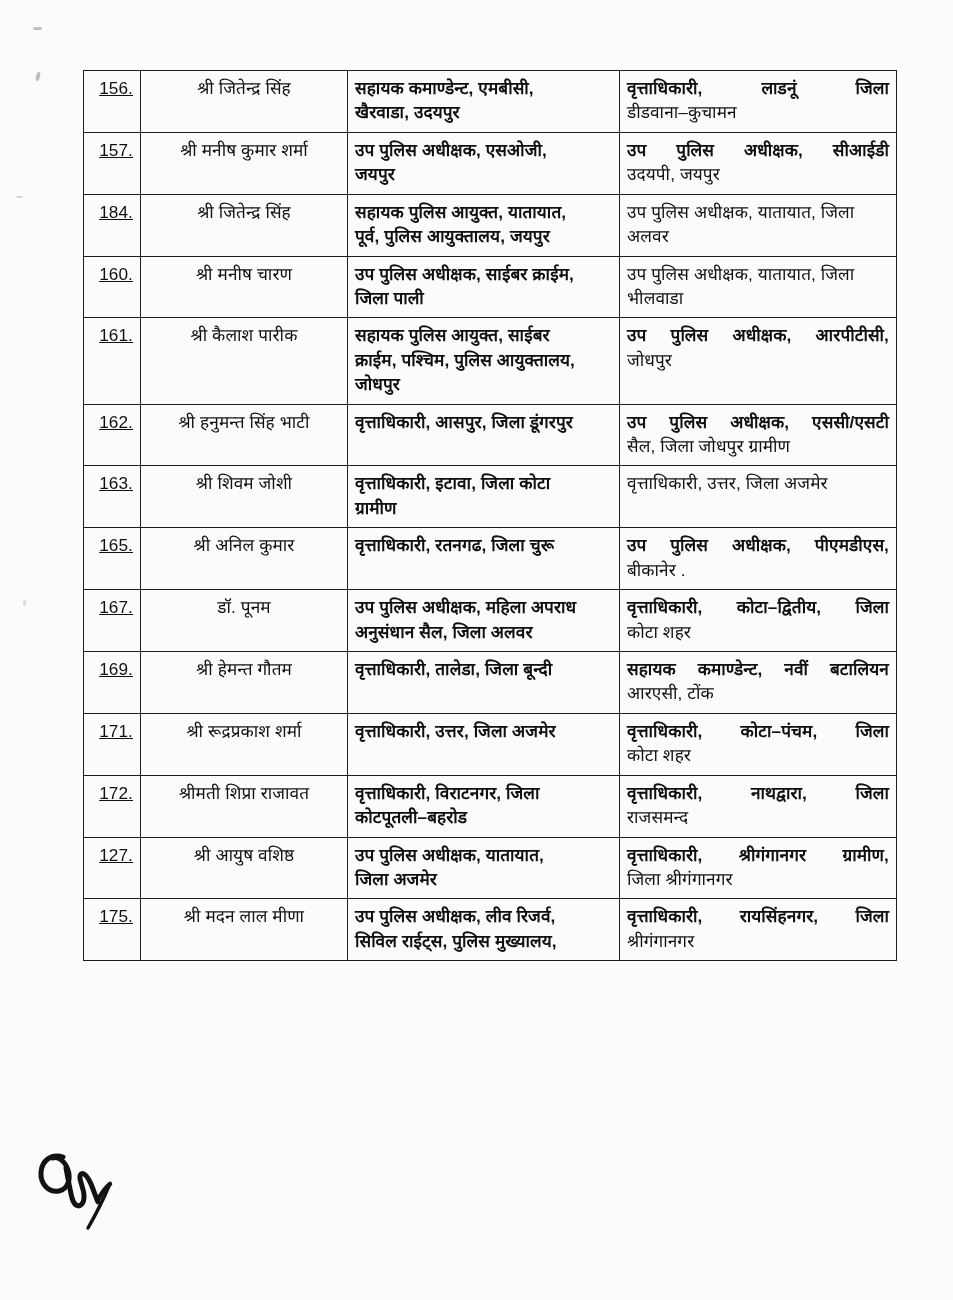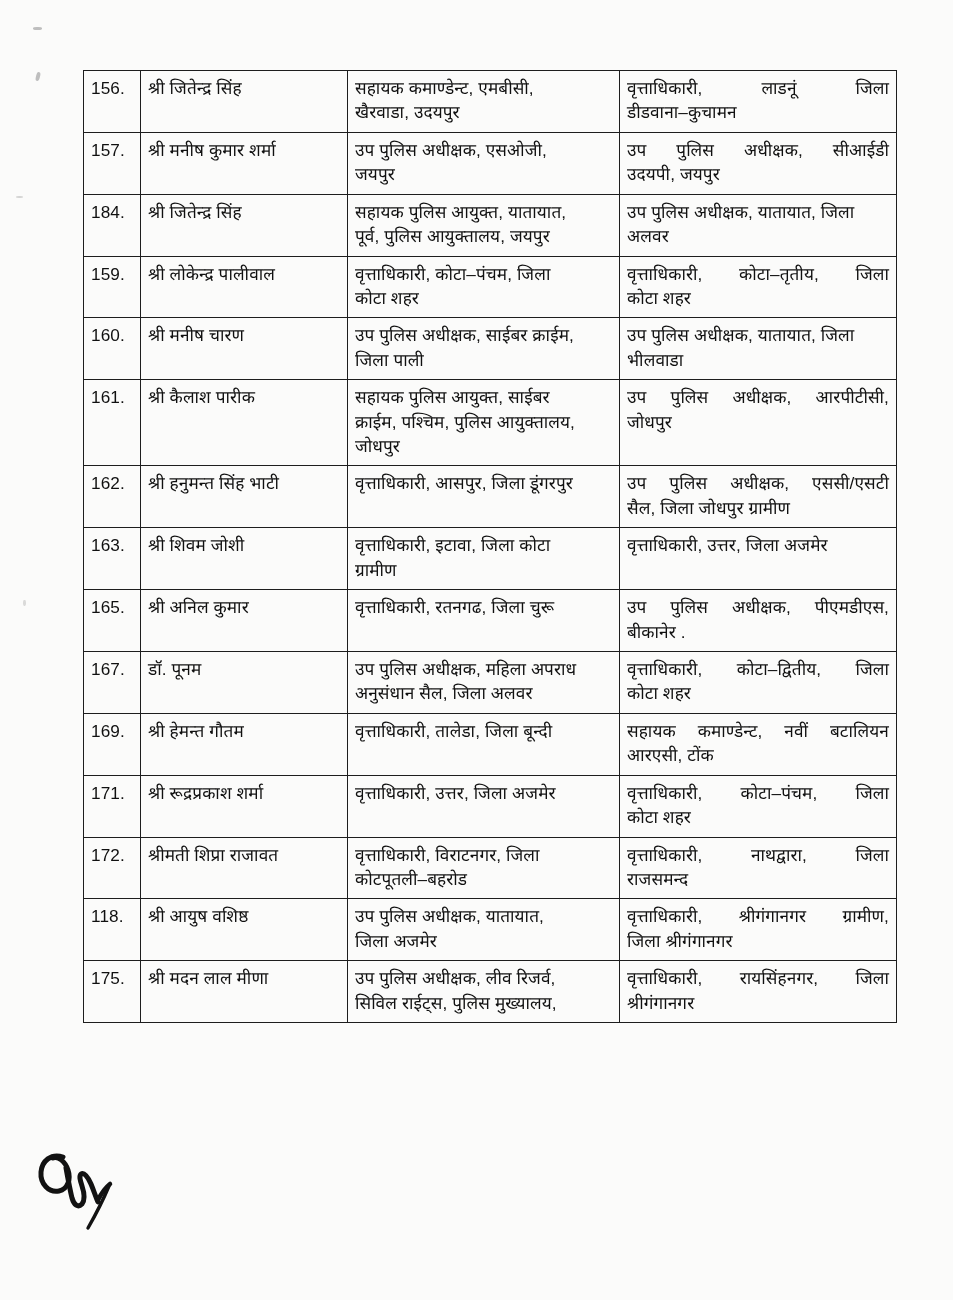--- a/index.html
+++ b/index.html
@@ -57,32 +57,34 @@
     letter-spacing: .1px;
   }
   col.c-sn   { width: 57px; }
   col.c-name { width: 207px; }
   col.c-from { width: 272px; }
   col.c-to   { width: 277px; }
 
   td.sn {
     font-family: "Liberation Serif", "DejaVu Serif", serif;
     font-size: 19.5px;
-    text-align: left;
+    text-align: right;
     padding-left: 9px;
     letter-spacing: .4px;
-  }
-  td.nm   { padding-left: 10px; }
-  td.from { padding-left: 10px; }
+    text-decoration: underline;
+  }
+  td.nm   { padding-left: 10px; text-align: center; }
+  td.from { padding-left: 10px; font-weight: bold; }
   td.to   { padding-left: 9px; padding-right: 9px; }
 
   .ln { display: block; }
   .ln.j {
     text-align: justify;
     text-align-last: justify;
+    font-weight: bold;
   }
 
   
   .signature {
     position: absolute;
     left: 22px;
     top: 1134px;
     width: 130px;
     height: 120px;
     pointer-events: none;
@@ -137,32 +139,20 @@
             <td class="from">
               <span class="ln">सहायक पुलिस आयुक्त, यातायात,</span>
               <span class="ln">पूर्व, पुलिस आयुक्तालय, जयपुर</span>
             </td>
             <td class="to">
               <span class="ln">उप पुलिस अधीक्षक, यातायात, जिला</span>
               <span class="ln">अलवर</span>
             </td>
           </tr>
           <tr>
-            <td class="sn">159.</td>
-            <td class="nm">श्री लोकेन्द्र पालीवाल</td>
-            <td class="from">
-              <span class="ln">वृत्ताधिकारी, कोटा–पंचम, जिला</span>
-              <span class="ln">कोटा शहर</span>
-            </td>
-            <td class="to">
-              <span class="ln j">वृत्ताधिकारी, कोटा–तृतीय, जिला</span>
-              <span class="ln">कोटा शहर</span>
-            </td>
-          </tr>
-          <tr>
             <td class="sn">160.</td>
             <td class="nm">श्री मनीष चारण</td>
             <td class="from">
               <span class="ln">उप पुलिस अधीक्षक, साईबर क्राईम,</span>
               <span class="ln">जिला पाली</span>
             </td>
             <td class="to">
               <span class="ln">उप पुलिस अधीक्षक, यातायात, जिला</span>
               <span class="ln">भीलवाडा</span>
             </td>
@@ -253,21 +243,21 @@
             <td class="from">
               <span class="ln">वृत्ताधिकारी, विराटनगर, जिला</span>
               <span class="ln">कोटपूतली–बहरोड</span>
             </td>
             <td class="to">
               <span class="ln j">वृत्ताधिकारी, नाथद्वारा, जिला</span>
               <span class="ln">राजसमन्द</span>
             </td>
           </tr>
           <tr>
-            <td class="sn">118.</td>
+            <td class="sn">127.</td>
             <td class="nm">श्री आयुष वशिष्ठ</td>
             <td class="from">
               <span class="ln">उप पुलिस अधीक्षक, यातायात,</span>
               <span class="ln">जिला अजमेर</span>
             </td>
             <td class="to">
               <span class="ln j">वृत्ताधिकारी, श्रीगंगानगर ग्रामीण,</span>
               <span class="ln">जिला श्रीगंगानगर</span>
             </td>
           </tr>

